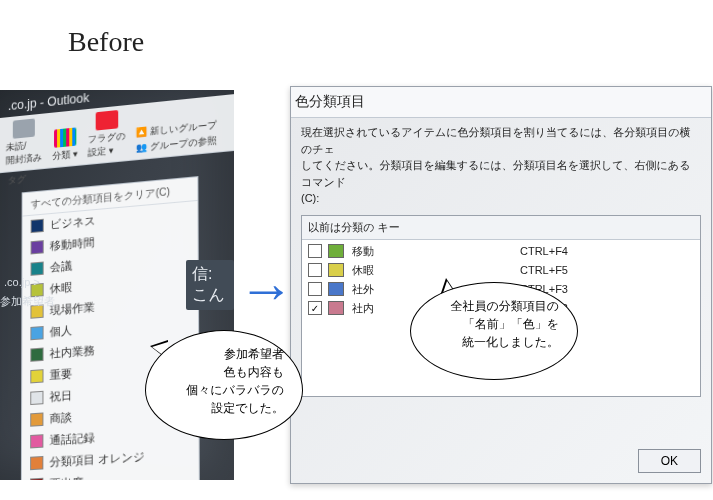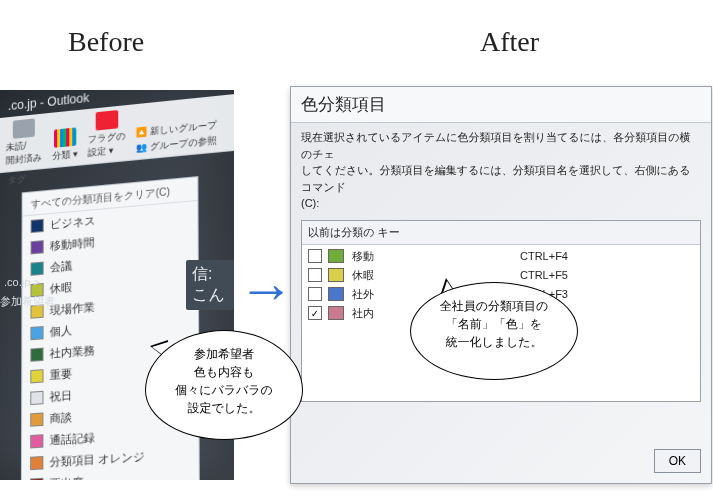--- a/index.html
+++ b/index.html
@@ -13,50 +13,49 @@
 .ribico{width:22px;height:18px;background:#9aa3ad;border-radius:2px}
 .tagsico{background:repeating-linear-gradient(90deg,#e06,#e06 3px,#fc0 3px,#fc0 6px,#08f 6px,#08f 9px,#0b5 9px,#0b5 12px)}
 .flagico{background:#e23}
 .riblabel{font-size:9px;color:#333}
 .menu{margin:4px 0 0 22px;background:rgba(252,253,254,.96);width:170px;border:1px solid #b9c1ca;padding:2px 0;font-size:11px;color:#333}
 .menu .hdr{font-size:10px;color:#555;padding:3px 8px;border-bottom:1px solid #d8dde3}
 .mitem{display:flex;align-items:center;gap:6px;padding:3px 8px}
 .sw{width:11px;height:11px;border:1px solid #888}
 .arrow{position:absolute;left:238px;top:250px;font-size:56px;color:#2f6fd6;font-weight:bold}
 .after-win{position:absolute;left:290px;top:86px;width:420px;height:396px;background:linear-gradient(135deg,#e7e9ec,#f3f5f7);border:1px solid #9aa1ab;box-shadow:0 2px 6px rgba(0,0,0,.2);color:#222;font-size:12px;overflow:hidden}
-.aw-title{background:#f7f8fa;border-bottom:1px solid #c3cad3;padding:6px 10px;font-size:17px}
+.aw-title{background:#f7f8fa;border-bottom:1px solid #c3cad3;padding:6px 4px;font-size:14px}
 .aw-body{padding:6px 10px 10px 10px}
 .aw-desc{font-size:11px;color:#222;line-height:1.5;margin-bottom:8px}
 .aw-tbl{border:1px solid #9aa1ab;background:#fff;height:180px;position:relative}
 .aw-head{display:flex;background:#f1f3f6;border-bottom:1px solid #c3cad3;font-size:11px}
 .aw-h1{flex:0 0 210px;padding:4px 6px;border-right:1px solid #c3cad3}
 .aw-h2{flex:1;padding:4px 6px}
 .aw-rows{padding:2px 0}
 .aw-row{display:flex;align-items:center;padding:2px 6px;font-size:11px}
 .ck{width:12px;height:12px;border:1px solid #666;margin-right:6px;background:#fff;display:inline-flex;align-items:center;justify-content:center;font-size:10px;color:#000}
 .csw{width:14px;height:12px;border:1px solid #666;margin-right:8px}
 .aw-name{flex:0 0 168px}
 .aw-sc{flex:1}
 .okbar{position:absolute;right:10px;bottom:10px}
-.okbtn{background:#f0f2f5;border:1px solid #8a919b;padding:4px 14px;font-size:12px}
-.bubble{position:absolute;background:#fff;border:1.5px solid #000;border-radius:50%;padding:14px 18px;font-size:12px;line-height:1.5;color:#000;text-align:center}
+.okbtn{background:#f0f2f5;border:1px solid #8a919b;padding:4px 22px;font-size:12px}
+.bubble{position:absolute;background:#fff;border:1.5px solid #000;border-radius:50%;padding:14px 18px;font-size:12px;line-height:1.5;color:#000;text-align:right}
 .bubble.b1{left:145px;top:330px;width:120px;height:80px;border-radius:50% 50% 50% 50%/55% 55% 45% 45%}
 .bubble.b2{left:410px;top:282px;width:130px;height:68px}
 .tail{position:absolute;width:0;height:0}
 .tail.t1{left:150px;top:340px;border-right:18px solid #000;border-top:6px solid transparent;border-bottom:14px solid transparent}
 .tail.t1::after{content:"";position:absolute;left:2px;top:-4px;border-right:16px solid #fff;border-top:5px solid transparent;border-bottom:12px solid transparent}
 .tail.t2{left:440px;top:278px;border-bottom:18px solid #000;border-left:6px solid transparent;border-right:12px solid transparent}
 .tail.t2::after{content:"";position:absolute;left:-4px;top:3px;border-bottom:15px solid #fff;border-left:5px solid transparent;border-right:10px solid transparent}
 </style>
 </head>
 <body>
 <div class="stage">
 
 <div class="hlabel" style="left:68px;top:26px">Before</div>
-<div class="hlabel" style="left:480px;top:26px">After</div>
 
 <div class="before-img">
   <div class="before-inner">
     <div class="tb">.co.jp  -  Outlook</div>
     <div class="ribbon">
       <div class="ribbox">
         <div class="ribico"></div>
         <div class="riblabel" style="white-space:pre">未読/
 開封済み</div>
       </div>

